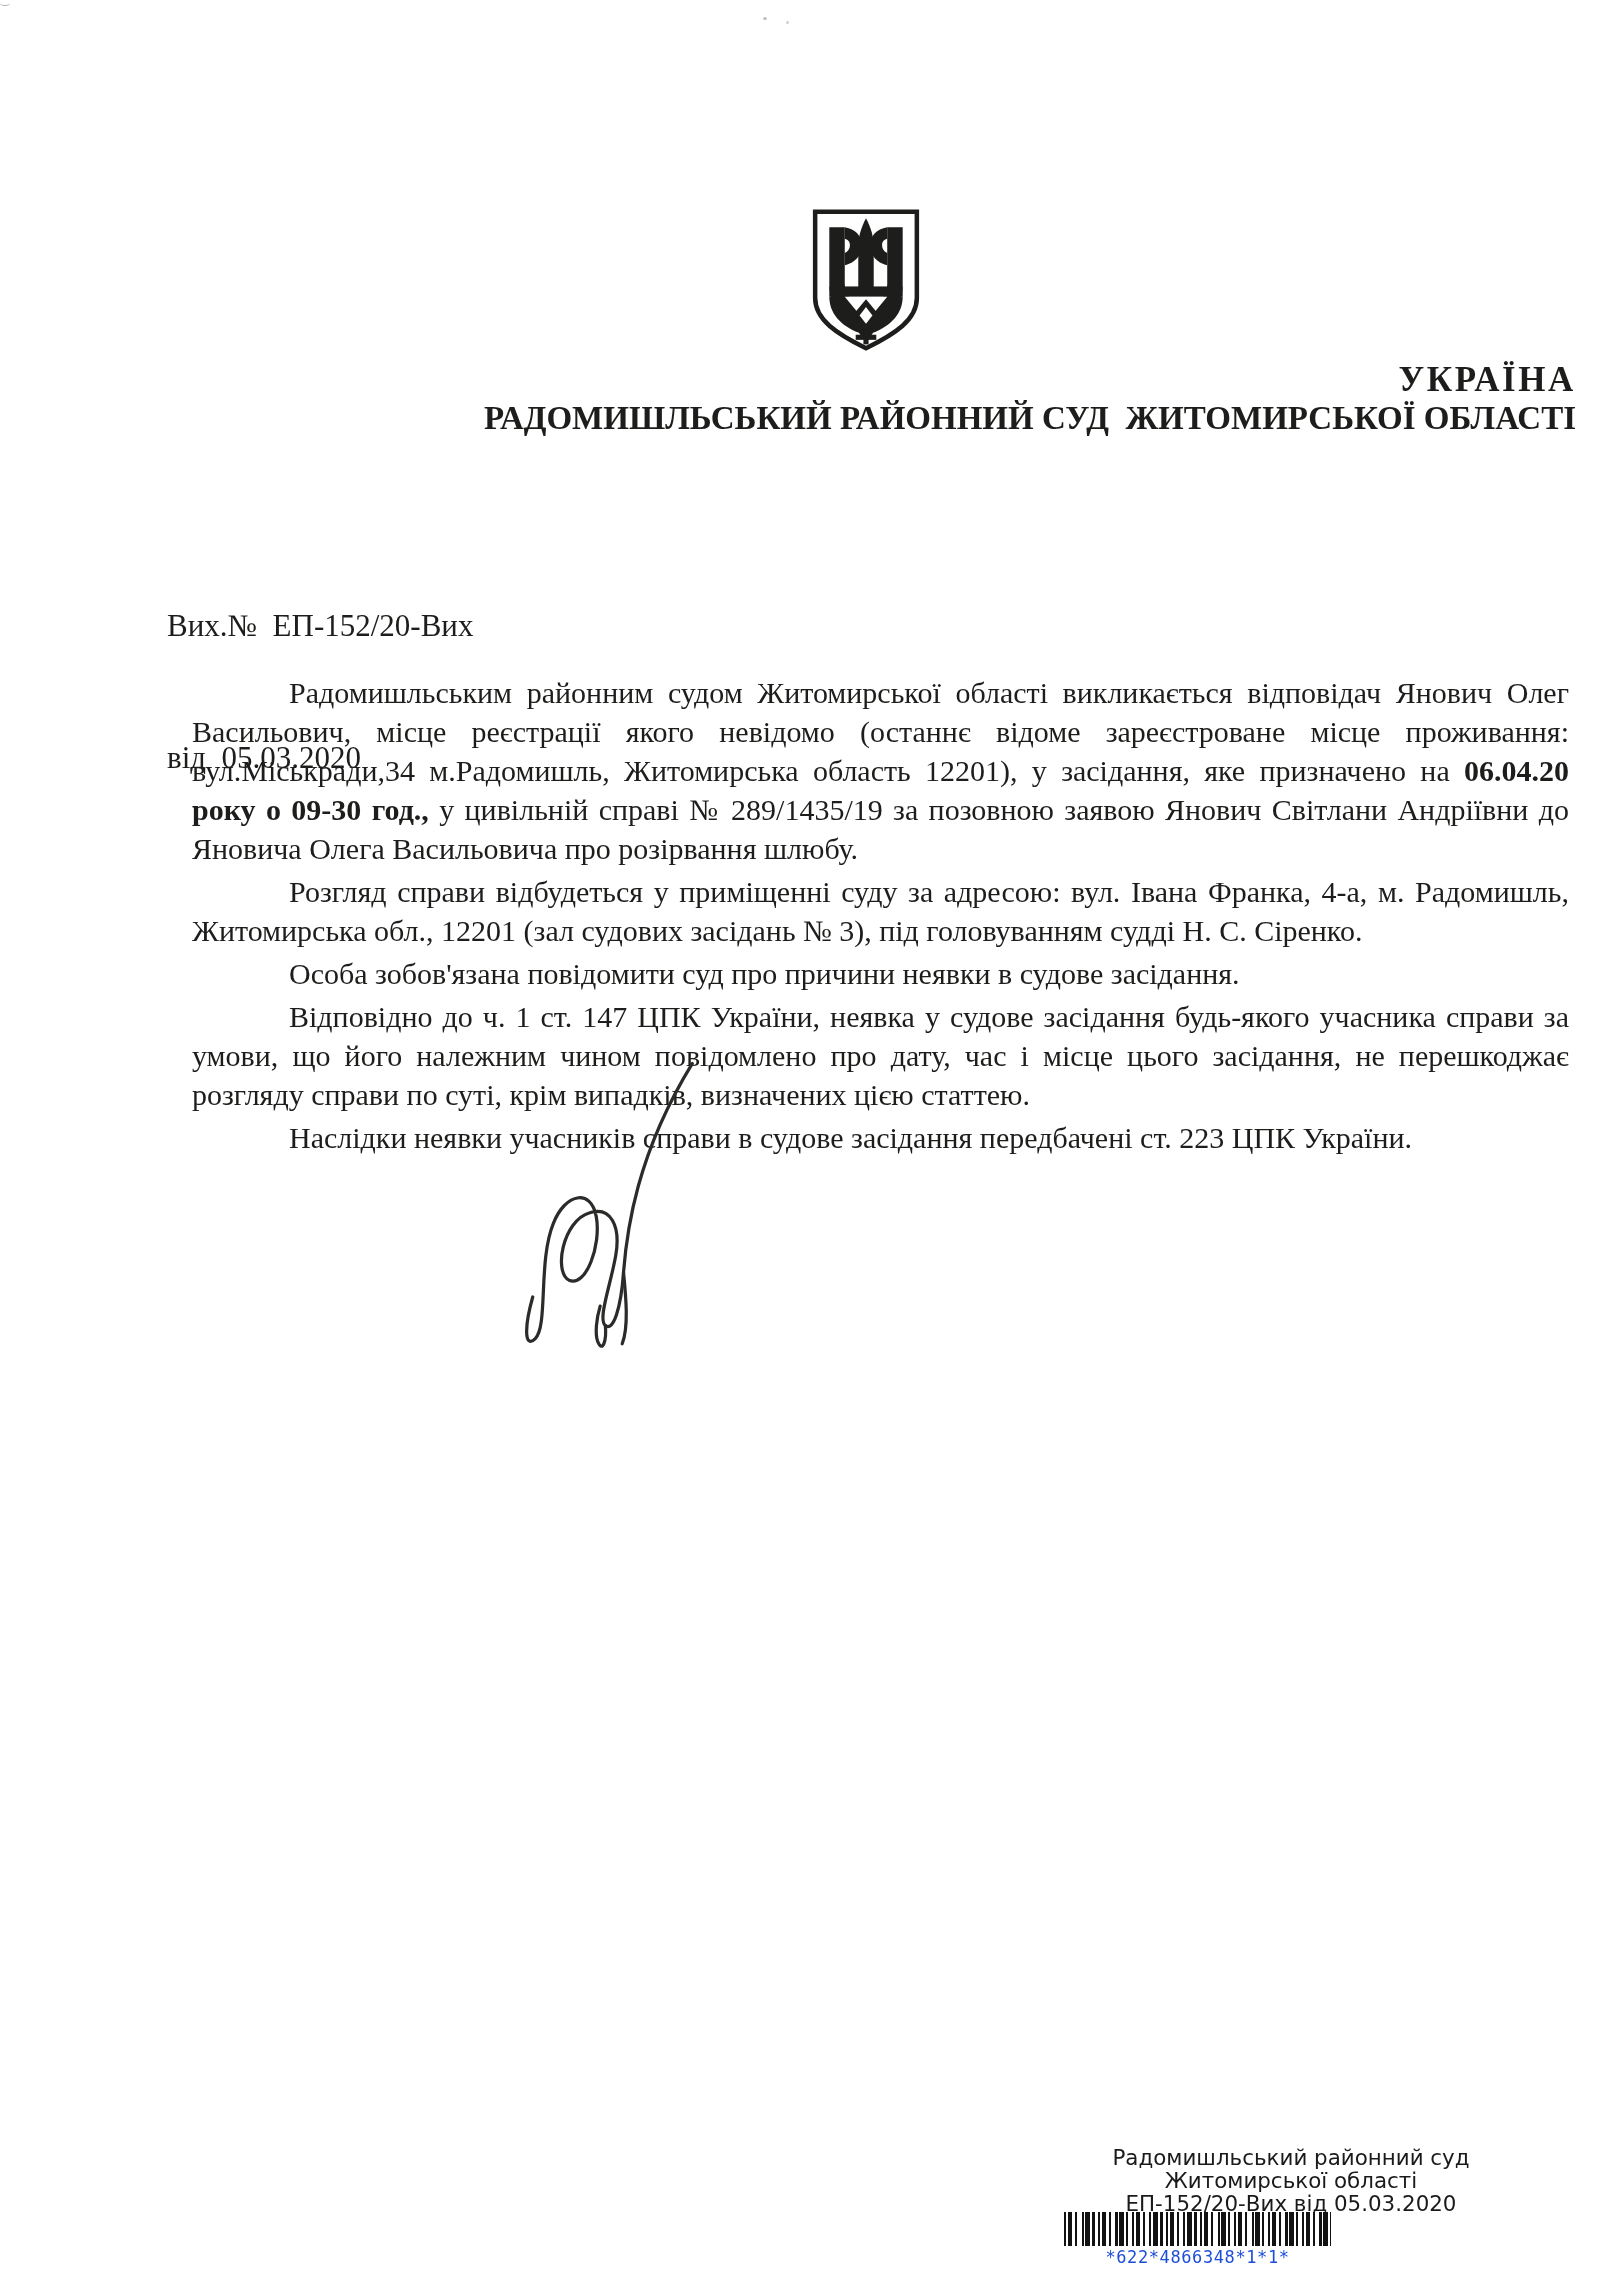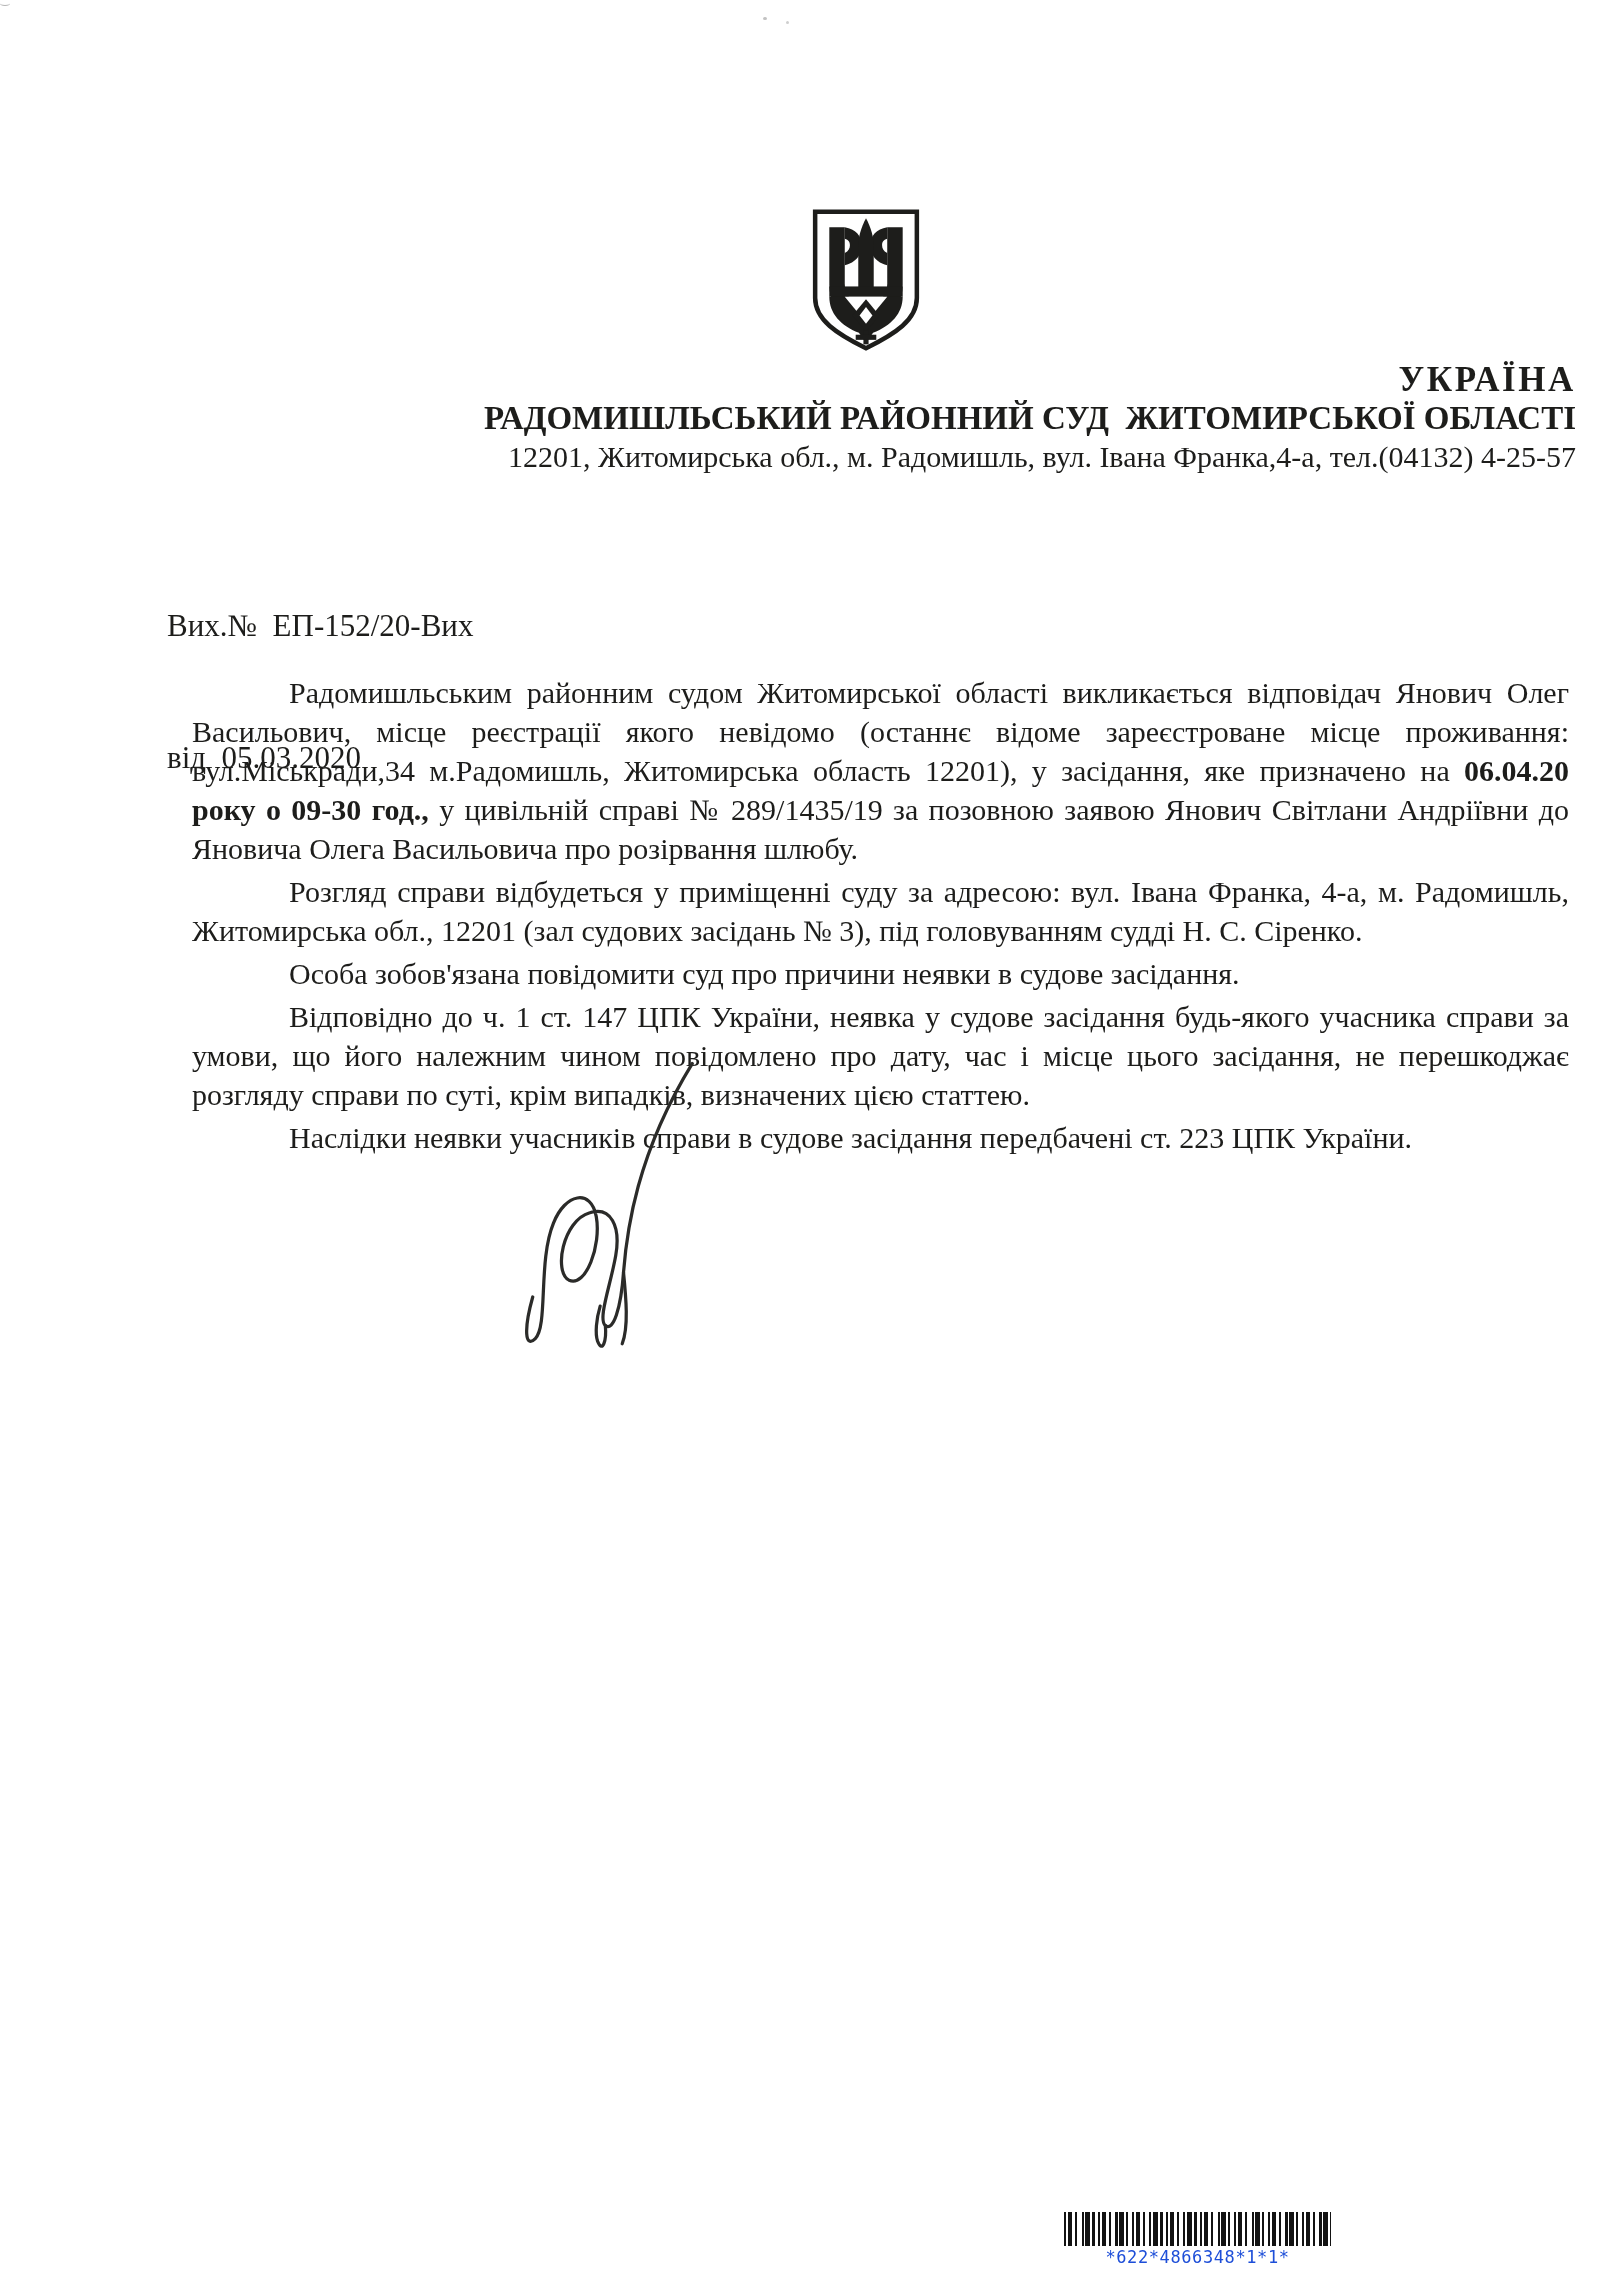--- a/index.html
+++ b/index.html
@@ -109,21 +109,20 @@
 
         <path d="M87,144 l21,25 -21,25 -21,-25 z"></path>
         <path d="M87,156 l10,13 -10,13 -10,-13 z" fill="#ffffff"></path>
 
         <rect x="83" y="192" width="8" height="22"></rect>
         <rect x="71" y="199" width="32" height="8"></rect>
       </g>
     </svg>
     <div class="country">УКРАЇНА</div>
     <div class="court-name">РАДОМИШЛЬСЬКИЙ РАЙОННИЙ СУД  ЖИТОМИРСЬКОЇ ОБЛАСТІ</div>
-    <div class="court-address">12201, Житомирська обл., м. Радомишль, вул. Івана Франка,4-а, тел.(04132) 4-25-57</div>
   </div>
 
   <div class="ref">
     <div>Вих.№  ЕП-152/20-Вих</div>
     <div>від  05.03.2020</div>
   </div>
 
   <div class="body-text">
     <p class="para"><span>Радомишльським районним судом Житомирської області викликається відповідач Янович Олег Васильович, місце реєстрації якого невідомо (останнє відоме зареєстроване місце проживання: вул.Міськради,34 м.Радомишль, Житомирська область 12201), у засідання, яке призначено на </span><b>06.04.20 року о 09-30 год.,</b><span> у цивільній справі № 289/1435/19 за позовною заявою Янович Світлани Андріївни до Яновича Олега Васильовича про розірвання шлюбу.</span></p>
     <p class="para">Розгляд справи відбудеться у приміщенні суду за адресою: вул. Івана Франка, 4-а, м. Радомишль, Житомирська обл., 12201 (зал судових засідань № 3), під головуванням судді  Н. С. Сіренко.</p>
@@ -133,17 +132,22 @@
   </div>
 
   <svg class="sig-scribble" width="214" height="318" viewBox="0 0 330 490" aria-hidden="true">
     <g fill="none" stroke="#2b2b29" stroke-width="5" stroke-linecap="round">
       <path d="M52,390 C38,440 40,470 56,454 C76,434 60,334 84,276 C102,230 142,222 150,266 C158,310 134,376 108,364 C84,352 98,272 140,260 C172,250 188,280 180,326 C172,372 152,424 164,434 C176,444 188,408 192,352 C197,288 212,170 298,30"></path>
       <path d="M164,434 C166,456 160,478 152,458 C148,446 150,424 156,404"></path>
       <path d="M192,352 C196,392 200,436 190,462"></path>
     </g>
   </svg>
 
+  <div class="footer-block">
+    <div>Радомишльський районний суд</div>
+    <div>Житомирської області</div>
+    <div>ЕП-152/20-Вих від 05.03.2020</div>
+  </div>
   <div class="barcode"></div>
   <div class="barcode-text">*622*4866348*1*1*</div>
 
 </div>
 
 
 </body></html>

